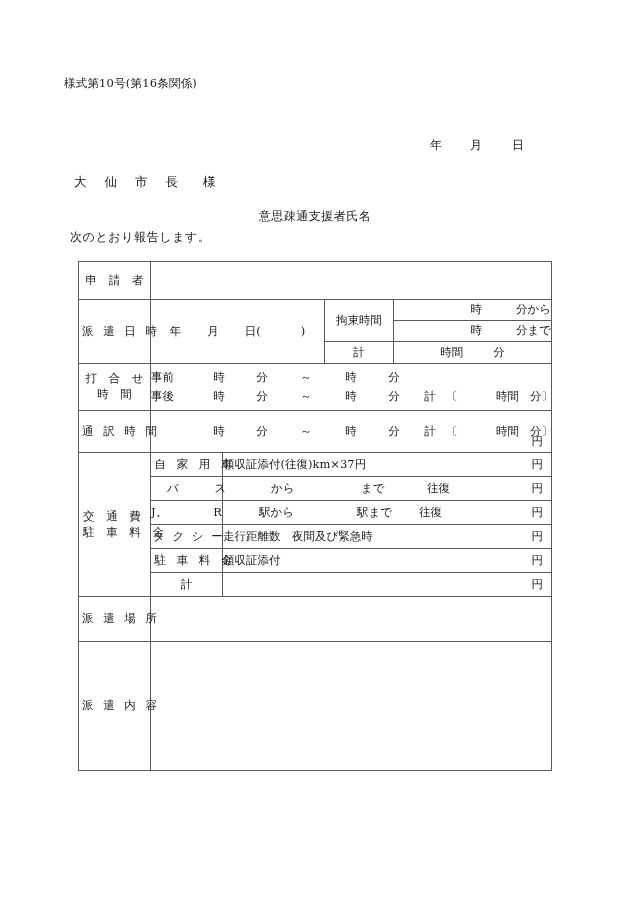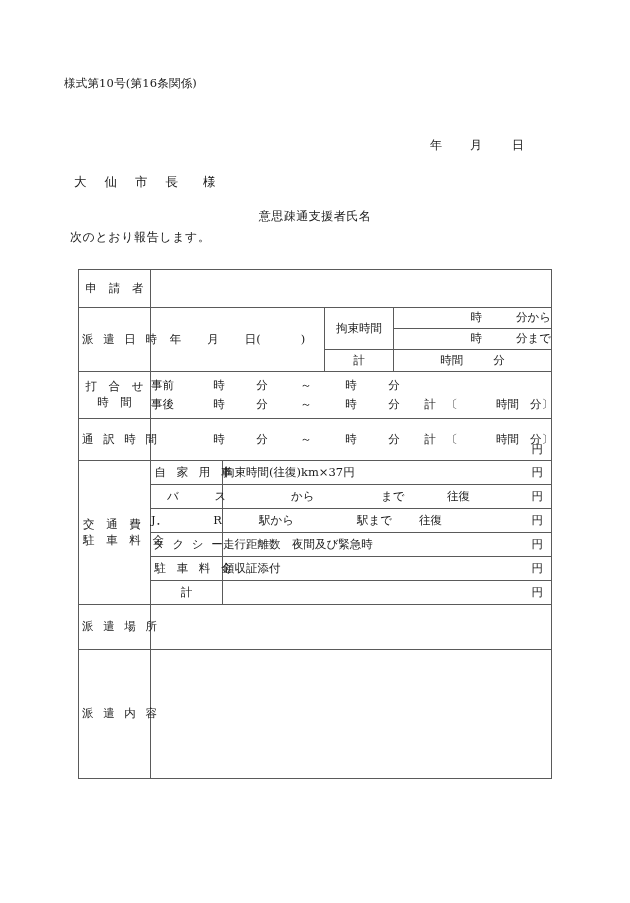--- a/index.html
+++ b/index.html
@@ -78,21 +78,21 @@
     top: 229px;
     font-size: 12px;
     letter-spacing: 0.6px;
     white-space: nowrap;
   }
 
   
   table.form {
     position: absolute;
     left: 78px;
-    top: 269px;
+    top: 261px;
     width: 473px;
     border-collapse: collapse;
     table-layout: fixed;
     font-size: 11.5px;
     padding-left: 40px;
   }
   table.form td {
     border: 1px solid #5a5a5a;
     padding: 0;
     vertical-align: middle;
@@ -226,21 +226,21 @@
     transform: translateY(-50%);
   }
   .tp-row-inner {
     display: flex;
     align-items: center;
     height: 100%;
   }
   .kmline .dist { display:inline-block; }
   .kmline .rate { display:inline-block; }
   .busline { justify-content: flex-start; padding-left: 48px; }
-  .busline .a { display:inline-block; width: 90px; margin-left: 20px; }
+  .busline .a { display:inline-block; width: 90px; }
   .busline .b { display:inline-block; width: 66px; }
   .busline .c { display:inline-block; }
   .jrline { justify-content: flex-start; padding-left: 36px; }
   .jrline .a { display:inline-block; width: 98px; }
   .jrline .b { display:inline-block; width: 62px; }
   .jrline .c { display:inline-block; }
 
   .tall-place { height: 44px; }
   .tall-content { height: 128px; }
   .lbl-mid {
@@ -331,21 +331,21 @@
       </tr>
 
       <tr>
         <td class="lbl-stack lbl-mid" rowspan="6">
           <span class="l1">交 通 費 ・</span>
           <span class="l2">駐 車 料 金</span>
         </td>
         <td class="tp-lbl" style="height:23px">自 家 用 車</td>
         <td class="tp-body" colspan="3">
           <span class="tp-row-inner kmline">
-            <span class="dist">拘束時間(往復)</span>
+            <span class="dist">領収証添付(往復)</span>
               <span class="rate">km×37円</span>
           </span>
           <span class="yen">円</span>
         </td>
       </tr>
 
       <tr>
         <td class="tp-lbl" style="height:23px;letter-spacing:16px;text-indent:16px">バ ス</td>
         <td class="tp-body" colspan="3">
           <span class="tp-row-inner busline">

